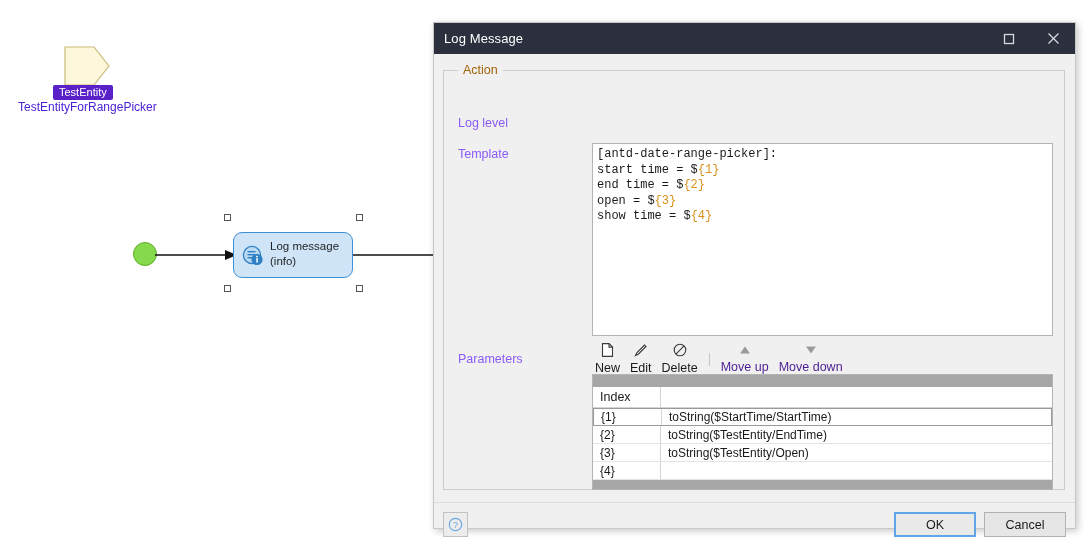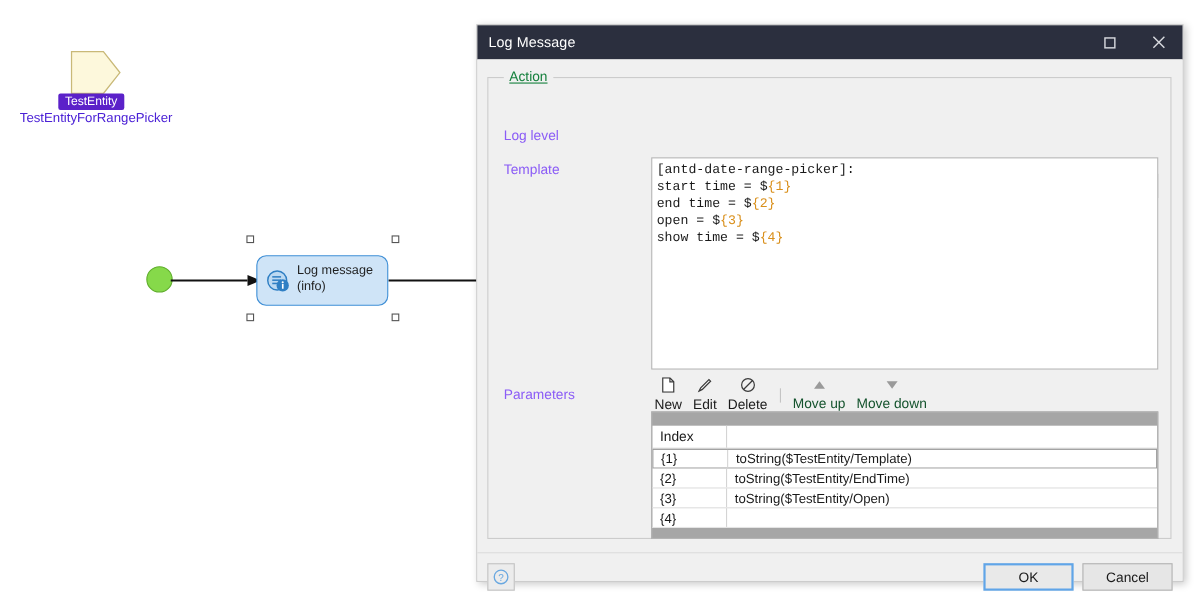--- a/index.html
+++ b/index.html
@@ -132,22 +132,21 @@
     width: 622px; height: 420px;
     border: 1px solid #cccccc;
     box-sizing: border-box;
   }
   .groupbox-title {
     position: absolute;
     left: 14px; top: -8px;
     background: #f0f0f0;
     padding: 0 5px;
     font-size: 12.5px;
-    color: #15803d;
-    text-decoration: underline;
+    color: #a16207;
   }
 
   .field-label {
     position: absolute;
     font-size: 12.5px;
     color: #8b5cf6;
     white-space: nowrap;
   }
 
   .combo {
@@ -199,21 +198,21 @@
     font-size: 12.5px;
   }
   .tb-item {
     display: flex; align-items: center;
     gap: 4px;
     padding: 1px 3px;
     color: #1a1a1a;
     white-space: nowrap;
     flex-direction: column;
   }
-  .tb-item.disabled { color: #14532d; }
+  .tb-item.disabled { color: #4c1d95; }
   .tb-sep {
     width: 1px; height: 13px;
     background: #c4c4c4;
     margin: 0 4px;
   }
 
   .param-table {
     position: absolute;
     left: 158px; top: 320px;
     width: 461px; height: 116px;
@@ -422,21 +421,21 @@
         </div>
       </div>
 
     <div class="param-table">
       <div class="pt-head">
         <div class="c-index">Index</div>
       </div>
       <div id="param-rows">
           <div class="pt-row selected">
             <div class="c-index">{1}</div>
-            <div class="c-expr">toString($TestEntity/Template)</div>
+            <div class="c-expr">toString($StartTime/StartTime)</div>
           </div>
           <div class="pt-row">
             <div class="c-index">{2}</div>
             <div class="c-expr">toString($TestEntity/EndTime)</div>
           </div>
           <div class="pt-row">
             <div class="c-index">{3}</div>
             <div class="c-expr">toString($TestEntity/Open)</div>
           </div>
           <div class="pt-row">

